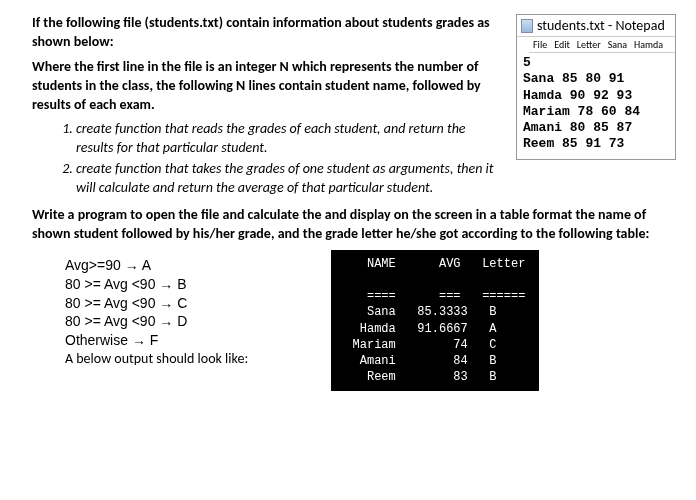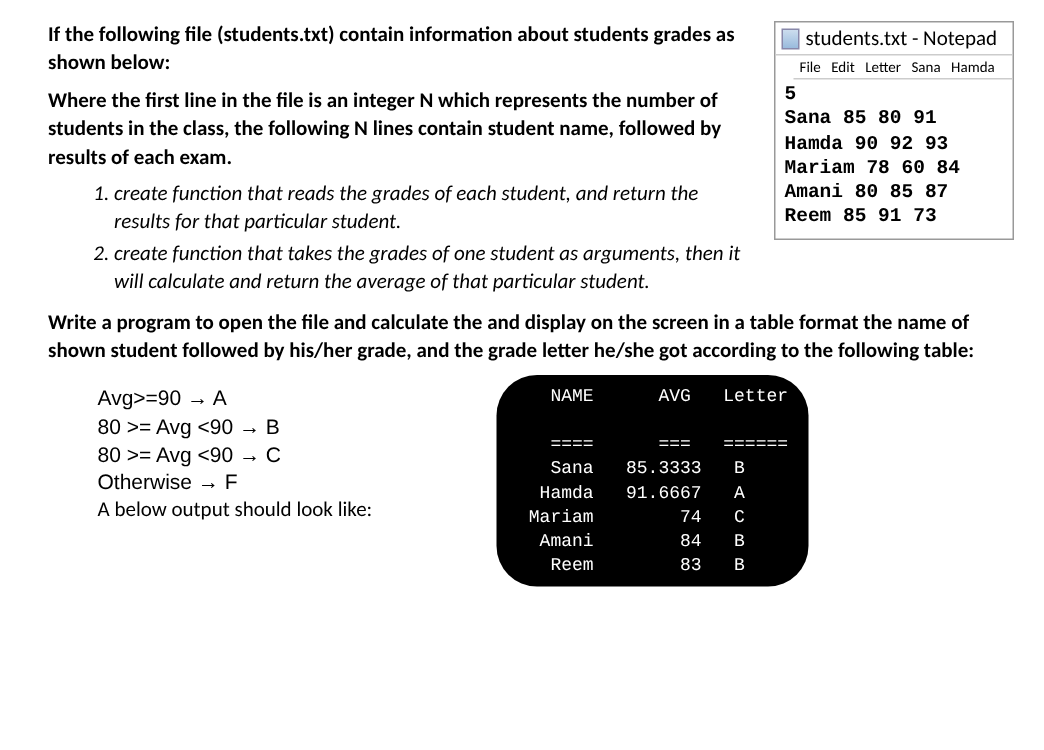--- a/index.html
+++ b/index.html
@@ -65,21 +65,20 @@
     display: inline-block;
     vertical-align: top;
     margin-left: 80px;
     background: #000;
     color: #fff;
     font-family: Consolas, "Courier New", monospace;
     font-size: 12px;
     padding: 6px 14px;
     white-space: pre;
     line-height: 1.35;
-    border-radius: 27px;
   }
   .left-inline { display: inline-block; vertical-align: top; margin-left: 45px; }
 </style>
 </head>
 <body>
 
 
 
 <div class="notepad">
   <div class="notepad-title">
@@ -110,20 +109,21 @@
 </ol>
 
 <div class="clear"></div>
 
 <p>Write a program to open the file and calculate the and display on the screen in a table format the name of shown student followed by his/her grade, and the grade letter he/she got according to the following table:</p>
 
 <div class="rules left-inline">
   <div class="arrow">Avg&gt;=90 → A</div>
   <div class="arrow">80 &gt;= Avg &lt;90 → B</div>
   <div class="arrow">80 &gt;= Avg &lt;90 → C</div>
+  <div class="arrow">80 &gt;= Avg &lt;90 → D</div>
   <div class="arrow">Otherwise → F</div>
   <div>A below output should look like:</div>
 </div>
 
 <div class="output-block">   NAME      AVG   Letter
 
    ====      ===   ======
    Sana   85.3333   B
   Hamda   91.6667   A
  Mariam        74   C

